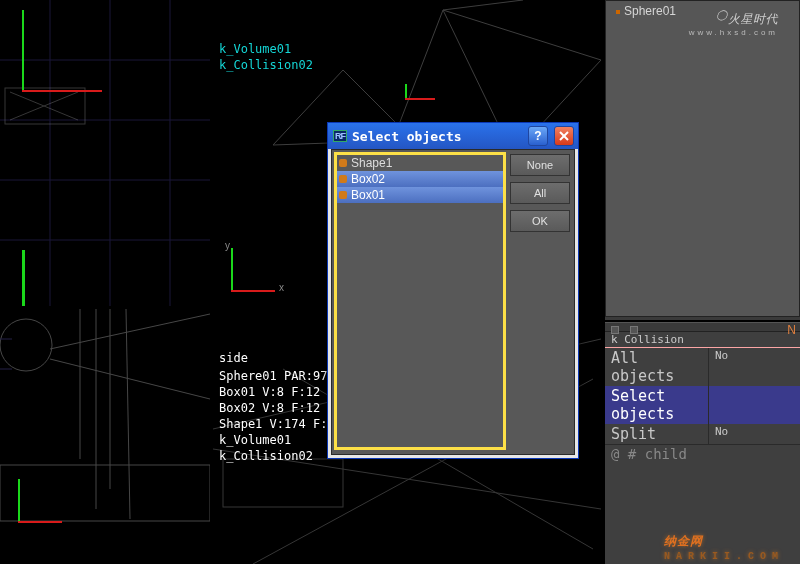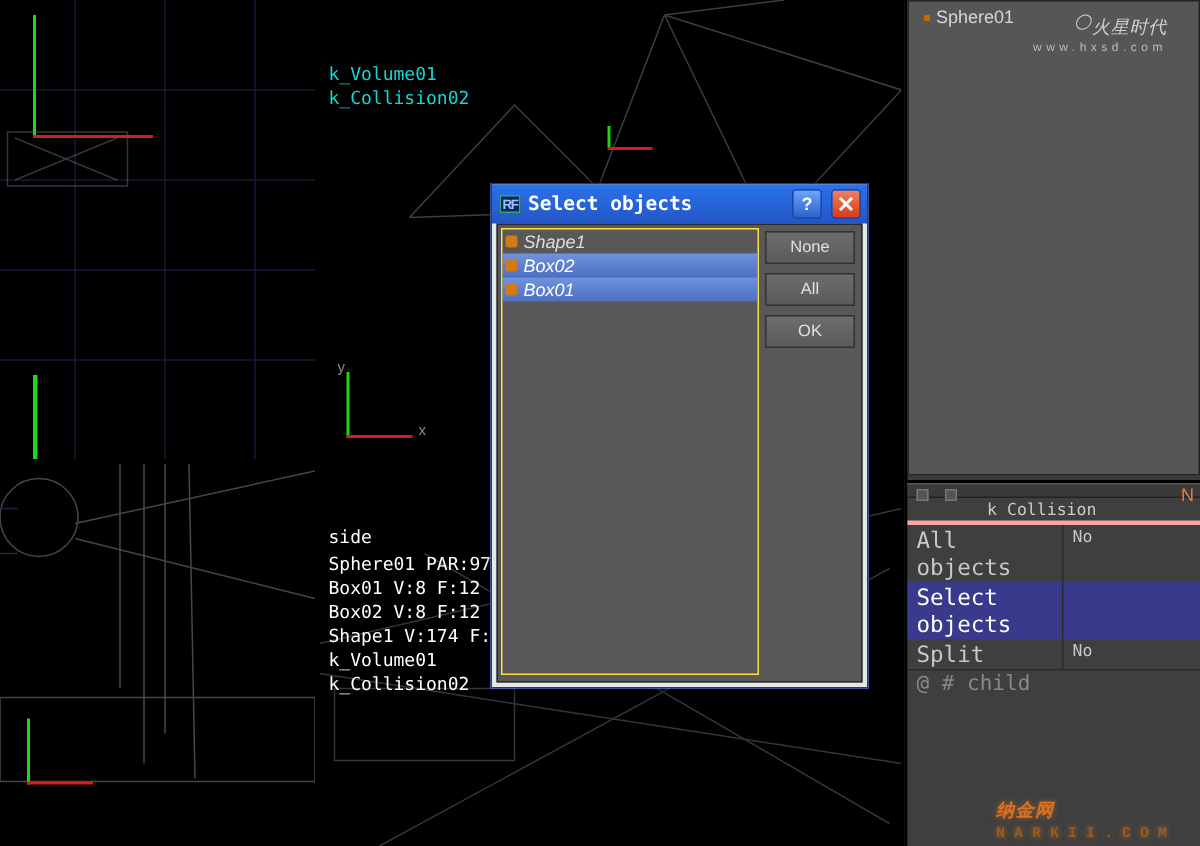--- a/index.html
+++ b/index.html
@@ -20,38 +20,38 @@
   .tree-bul { width:4px; height:4px; background:#cc6600; display:inline-block; margin-right:4px; position:relative; top:-1px; }
 
   .watermark1 { position:absolute; top:8px; right:22px; color:#cfcfcf; font-size:12px; text-align:right; line-height:13px; font-style:italic; letter-spacing:.5px; }
   .watermark1 .sub { font-size:8px; letter-spacing:3px; color:#bbb; font-style:normal; display:block; }
 
   .right-bottom { position:absolute; top:320px; left:0; right:0; bottom:0; background:#3f3f3f; border-top:2px solid #000; }
   .rb-tab { height:10px; background:#3a3a3a; border-top:1px solid #555; border-bottom:1px solid #222; }
   .rb-tab .sq { width:8px; height:8px; display:inline-block; margin:1px 2px 0 6px; }
   .rb-tab .right-n { float:right; color:#e08040; margin-right:4px; }
   .rb-head { color:#bbb; padding:6px 6px 6px 6px; border-bottom:1px solid #222; }
-  .rb-sec { color:#ccc; padding:1px 22px 1px 6px; border-bottom:3px solid #fca5a5; font-family: Consolas, monospace; font-size:11px;text-align:center; }
+  .rb-sec { color:#ccc; padding:1px 22px 1px 6px; border-bottom:1px solid #fca5a5; font-family: Consolas, monospace; font-size:11px; }
   .rb-row { display:flex; }
   .rb-row .c1 { flex:0 0 104px; padding:1px 6px; border-right:1px solid #2a2a2a; font-family: Consolas, monospace; font-size:15px; }
   .rb-row .c2 { flex:1; padding:1px 6px; font-family: Consolas, monospace; font-size:11px; }
   .rb-row.selected { background:#3a3a8c; color:#fff; }
   .rb-end { color:#888; padding:1px 6px; font-family: Consolas, monospace; font-size:14px; border-top:1px solid #2a2a2a; }
 
   
   .dialog { position:absolute; left:327px; top:122px; width:252px; height:337px; border:1px solid #0a37b5; background:#e6e6e6; box-shadow:0 0 6px rgba(0,0,0,.6); }
   .titlebar { height:26px; background:linear-gradient(#2a72eb,#2456c4); color:#fff; display:flex; align-items:center; padding:0 4px 0 4px; gap:4px; }
   .titlebar .icon { width:16px; height:16px; display:inline-flex; align-items:center; justify-content:center; font-size:10px; font-weight:bold; }
   .titlebar .ttl { font-family: Consolas, monospace; font-weight:bold; font-size:13px; flex:1; }
   .tb-btn { width:20px; height:20px; border:1px solid #1f46a0; border-radius:3px; display:inline-flex; align-items:center; justify-content:center; margin-left:2px; color:#fff; font-size:12px; font-weight:bold; }
   .tb-help { background:linear-gradient(#6aa7f7,#2a60cf); }
   .tb-close { background:linear-gradient(#f08060,#d83a1a); }
 
   .dlg-body { position:absolute; top:26px; left:3px; right:3px; bottom:3px; background:#585858; border:1px solid #2a2a2a; display:flex; }
-  .list { flex:1; border:1px solid #fde047; background:#585858; margin:2px 2px 4px 2px; overflow:hidden;font-style:italic; }
+  .list { flex:1; border:3px solid #fde047; background:#585858; margin:2px 2px 4px 2px; overflow:hidden; }
   .list-item { display:flex; align-items:center; gap:4px; padding:1px 2px; color:#ddd; font-size:11px; }
   .list-item.selected { background:linear-gradient(#6f93dd,#4c6fc0); color:#fff; }
   .obj-icon { width:8px; height:8px; background:#d07a1a; border-radius:2px; display:inline-block; }
   .btn-col { width:66px; display:flex; flex-direction:column; gap:6px; padding:4px 4px 0 2px; }
   .btn { height:22px; background:linear-gradient(#6d6d6d,#5a5a5a); border:1px solid #333; color:#e0e0e0; font-size:11px; display:flex; align-items:center; justify-content:center; cursor:pointer; }
 
   
   .watermark2 { position:absolute; right:16px; bottom:2px; color:#e07020; font-size:24px; font-weight:bold; font-style:italic; letter-spacing:1px; text-shadow:0 0 4px rgba(255,140,30,.5); }
   .watermark2 .sub { display:block; font-size:10px; color:#9a5a20; letter-spacing:6px; font-style:normal; text-align:center;font-family:Liberation Mono, monospace; }
 

